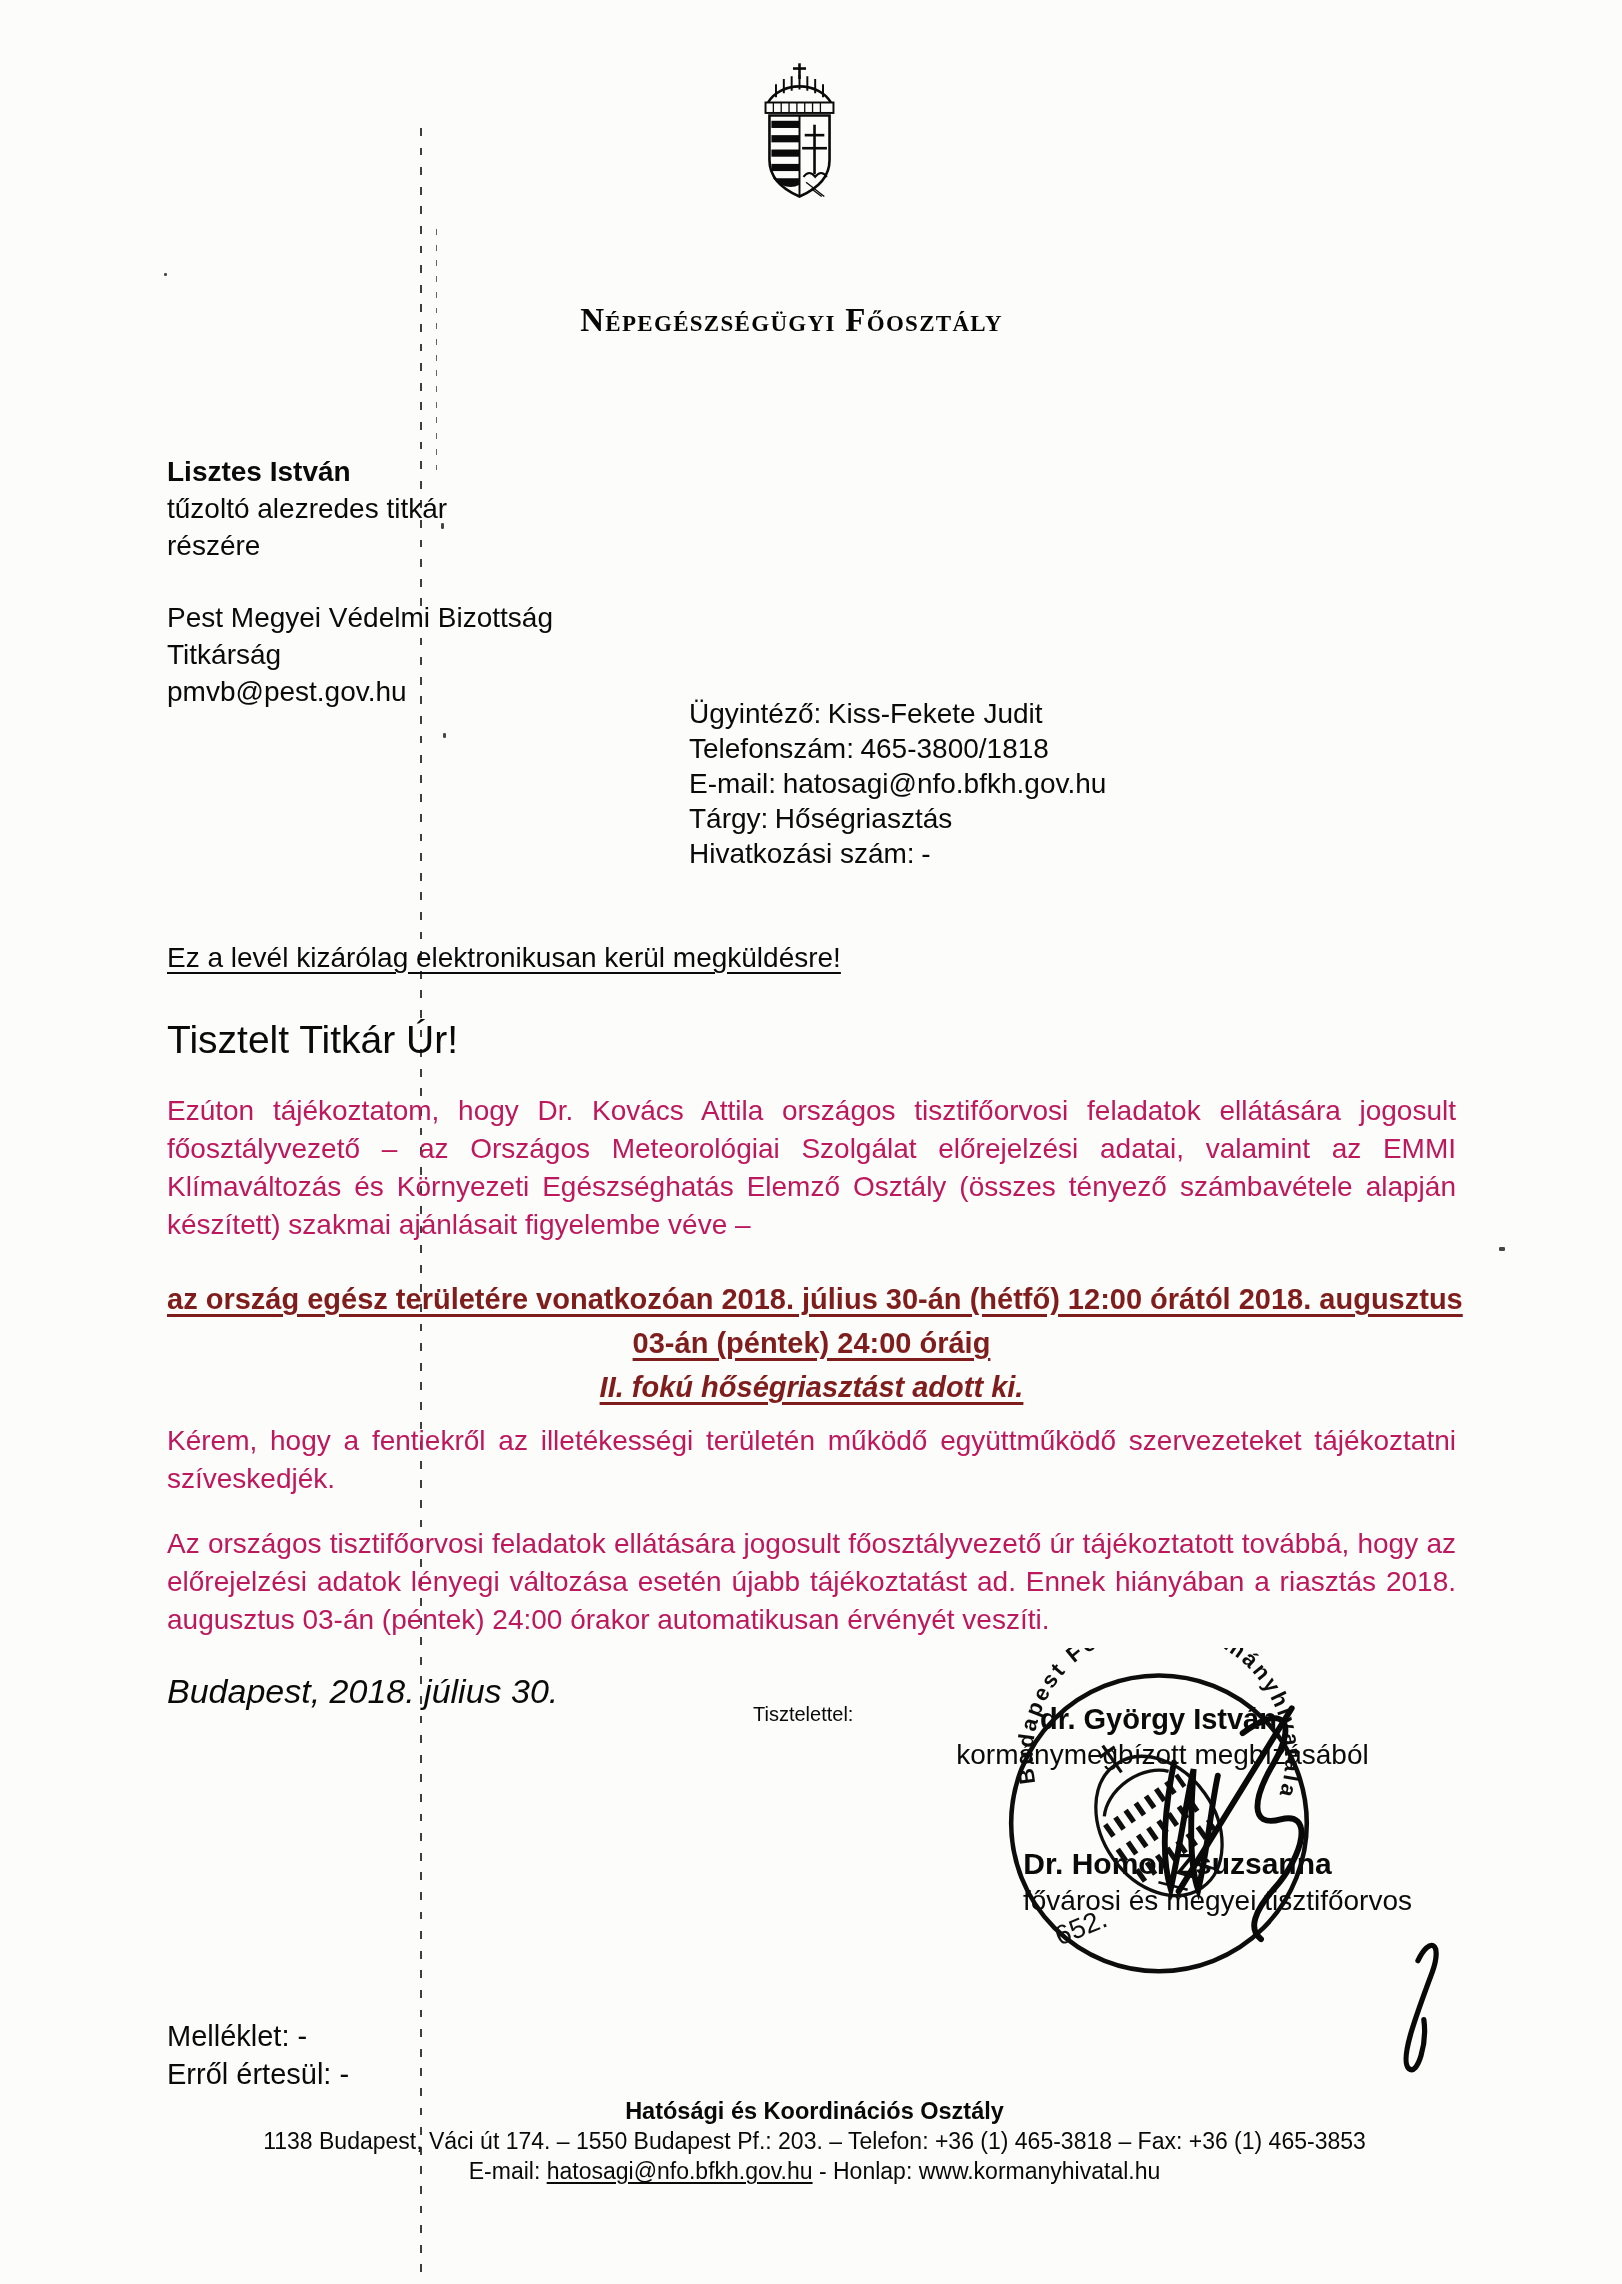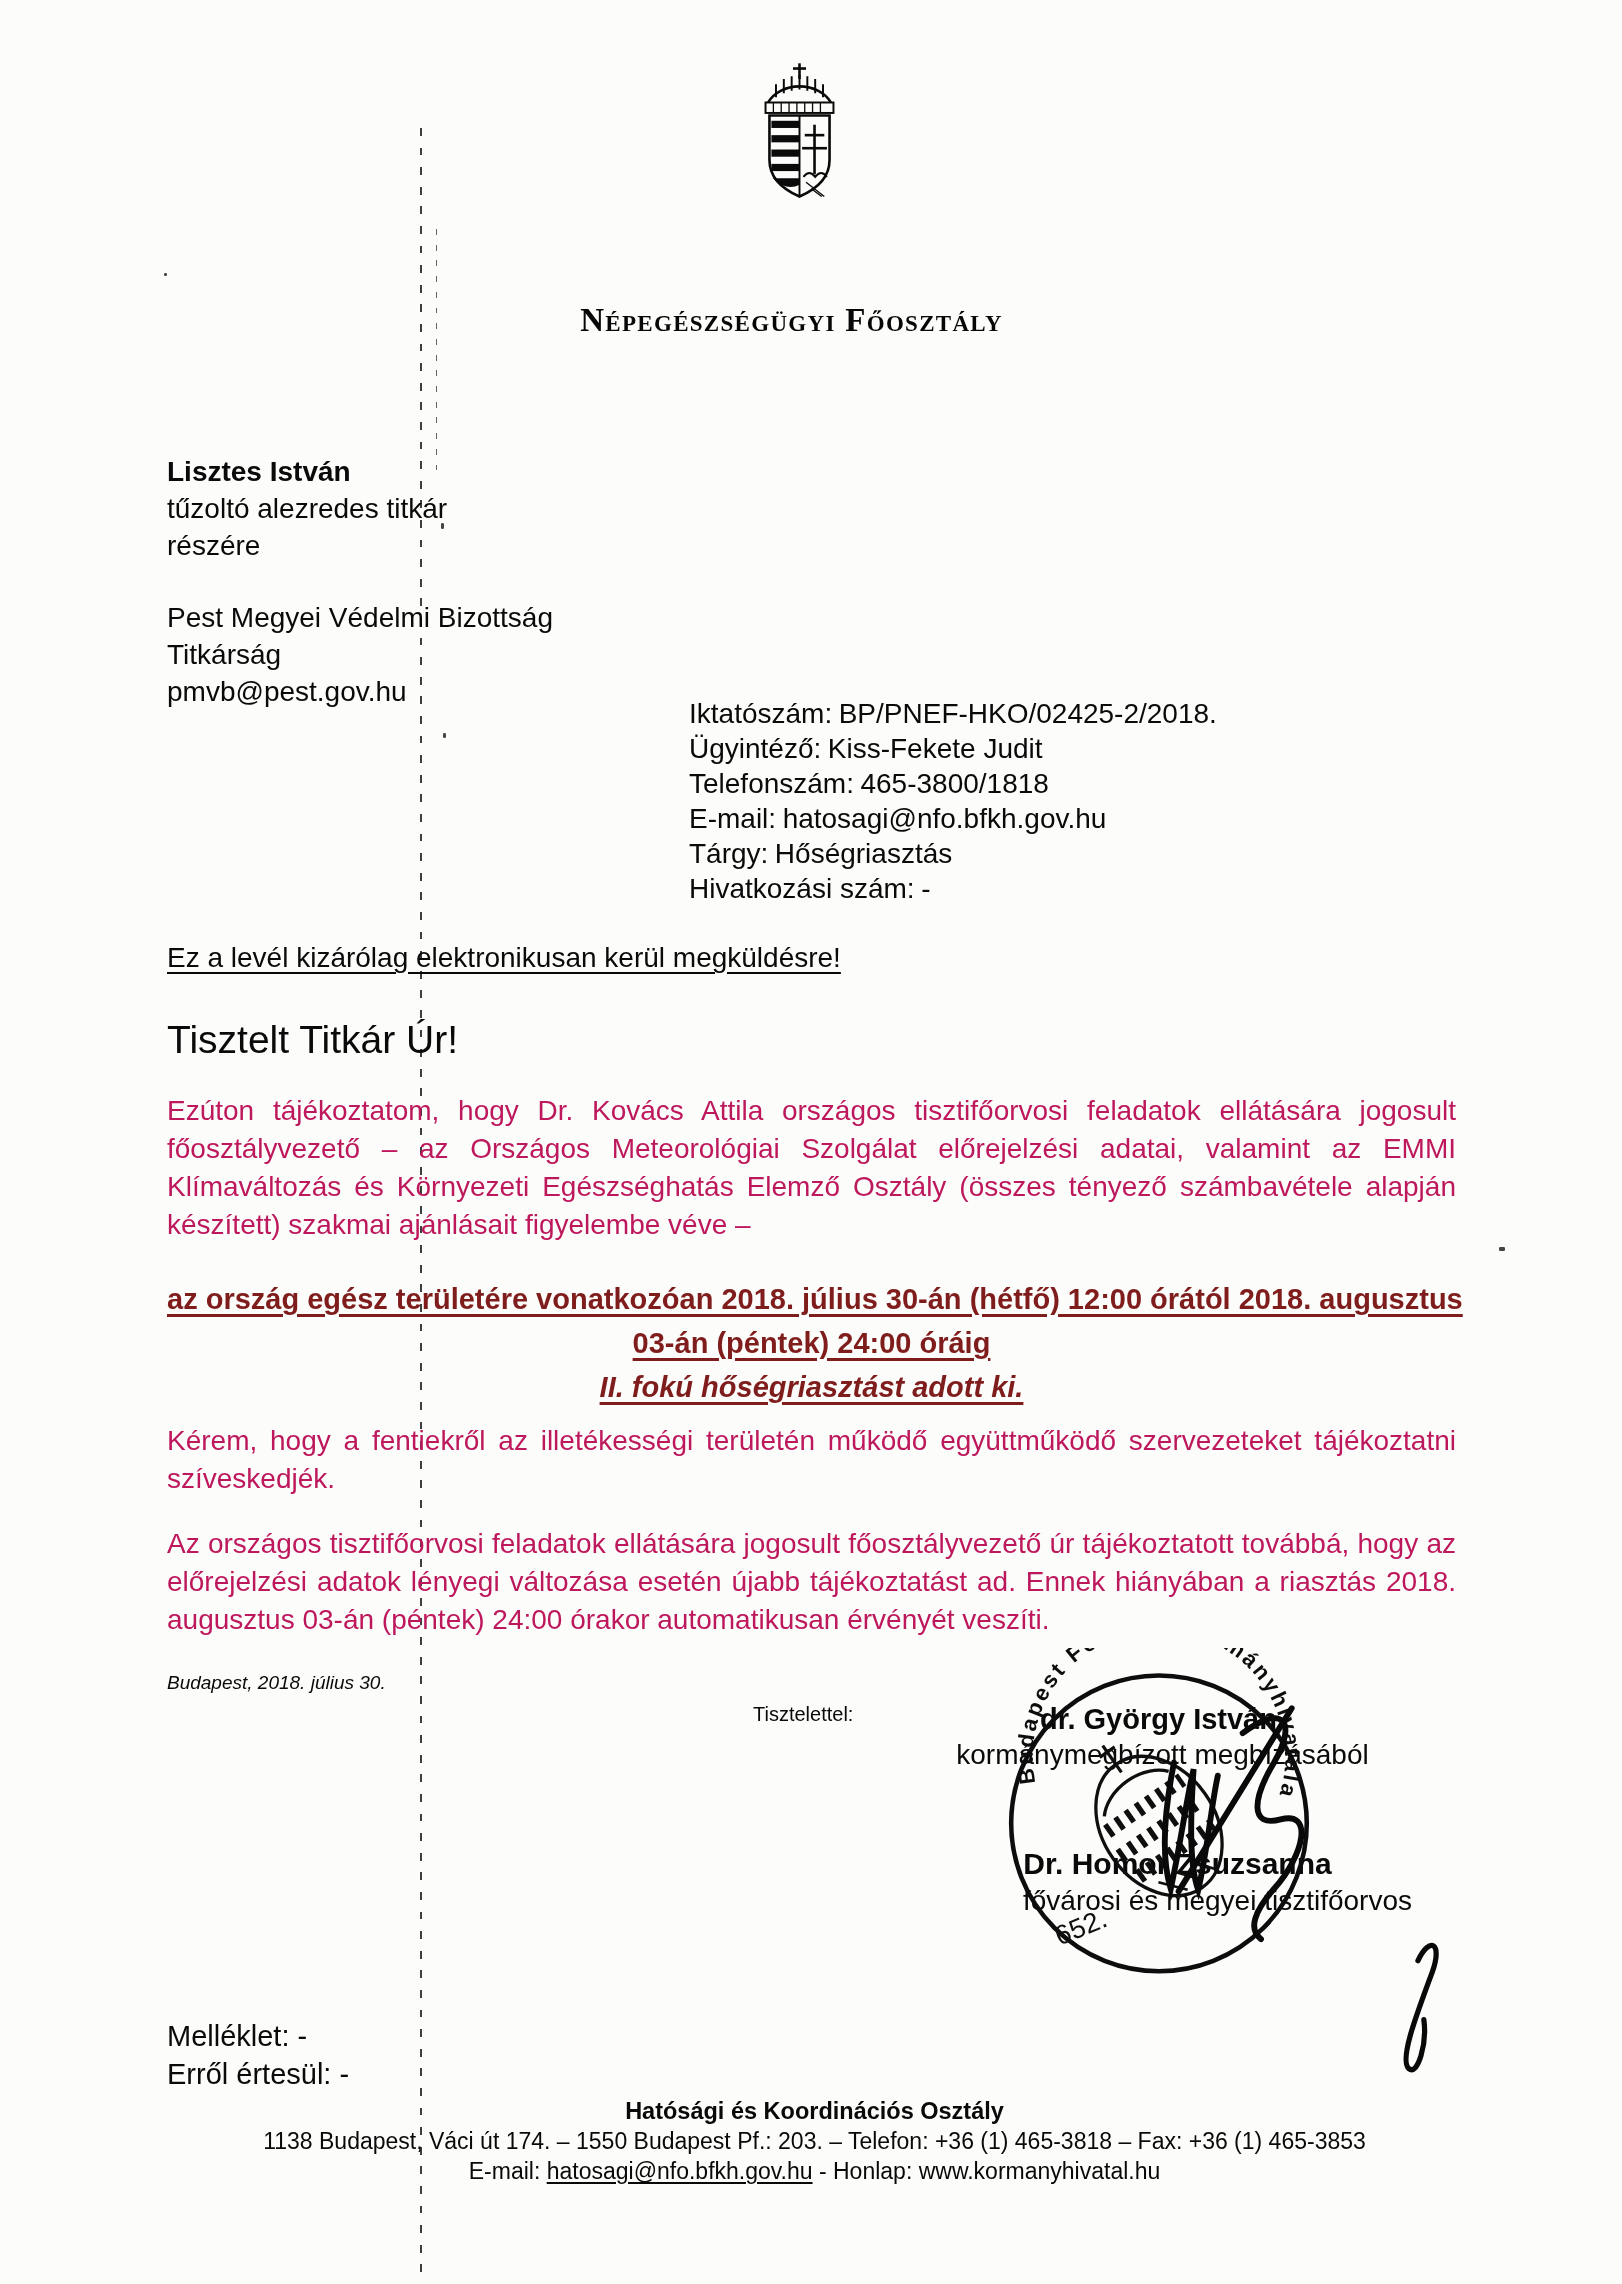--- a/index.html
+++ b/index.html
@@ -26,21 +26,21 @@
   .meta{left:689px;top:696px;font-size:28px;line-height:35px;white-space:nowrap;}
   .meta .lbl{margin-right:6.5px;}
   .notice{left:167px;top:942px;font-size:28px;white-space:nowrap;
           text-decoration:underline;text-decoration-thickness:2px;text-underline-offset:4.6px;}
   .salut{left:167px;top:1018px;font-size:39px;font-weight:normal;white-space:nowrap;}
   .para{left:167px;width:1289px;font-size:28px;line-height:38px;text-align:justify;color:#be185d;}
   .p1{top:1092px;} .p2{top:1422px;} .p3{top:1525px;}
   .alert{left:167px;top:1277px;width:1289px;text-align:center;font-size:29px;font-weight:bold;line-height:44px;color:#7f1d1d;}
   .alert div{text-decoration:underline;text-decoration-thickness:2.6px;text-underline-offset:5.2px;white-space:nowrap;}
   .alert .it{font-style:italic;}
-  .dateline{left:167px;top:1672px;font-size:19px;font-style:italic;white-space:nowrap;}
+  .dateline{left:167px;top:1672px;font-size:34px;font-style:italic;white-space:nowrap;}
   .closing{left:753px;top:1703px;font-size:20px;white-space:nowrap;}
   .sigline{position:absolute;width:497px;text-align:center;white-space:nowrap;}
   .sig-n1{left:910px;top:1703px;font-size:29px;font-weight:bold;}
   .sig-r1{left:914px;top:1739px;font-size:28px;}
   .sig-n2{left:929px;top:1847px;font-size:30px;font-weight:bold;}
   .sig-r2{left:969px;top:1885px;font-size:28px;}
   .attach{left:167px;top:2017px;font-size:29px;line-height:38px;}
   .footer{left:0;top:2096px;width:1629px;text-align:center;font-size:23px;line-height:30px;color:#090909;}
   .footer .fd{font-weight:bold;font-size:23.5px;}
   .footer .u{text-decoration:underline;text-decoration-thickness:2px;text-underline-offset:3.3px;}
@@ -92,21 +92,20 @@
     <div>tűzoltó alezredes titkár</div>
     <div>részére</div>
     <div class="addr-org">
       <div>Pest Megyei Védelmi Bizottság</div>
       <div>Titkárság</div>
       <div>pmvb@pest.gov.hu</div>
     </div>
   </div>
 
   <div class="abs meta">
-    <div><span class="lbl">Iktatószám:</span><span>BP/PNEF-HKO/02425-2/2018.</span></div>
     <div><span class="lbl">Ügyintéző:</span><span>Kiss-Fekete Judit</span></div>
     <div><span class="lbl">Telefonszám:</span><span>465-3800/1818</span></div>
     <div><span class="lbl">E-mail:</span><span>hatosagi@nfo.bfkh.gov.hu</span></div>
     <div><span class="lbl">Tárgy:</span><span>Hőségriasztás</span></div>
     <div><span class="lbl">Hivatkozási szám:</span><span>-</span></div>
   </div>
 
   <div class="abs notice">Ez a levél kizárólag elektronikusan kerül megküldésre!</div>
   <div class="abs salut">Tisztelt Titkár Úr!</div>
   <div class="abs para p1">Ezúton tájékoztatom, hogy Dr. Kovács Attila országos tisztifőorvosi feladatok ellátására jogosult főosztályvezető – az Országos Meteorológiai Szolgálat előrejelzési adatai, valamint az EMMI Klímaváltozás és Környezeti Egészséghatás Elemző Osztály (összes tényező számbavétele alapján készített) szakmai ajánlásait figyelembe véve –</div>

